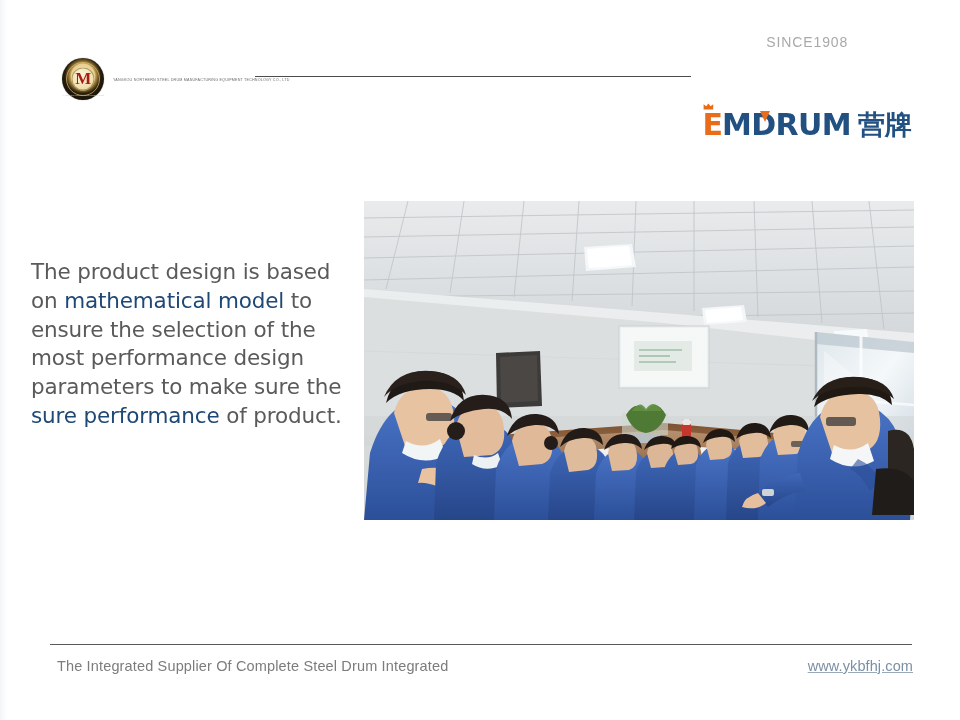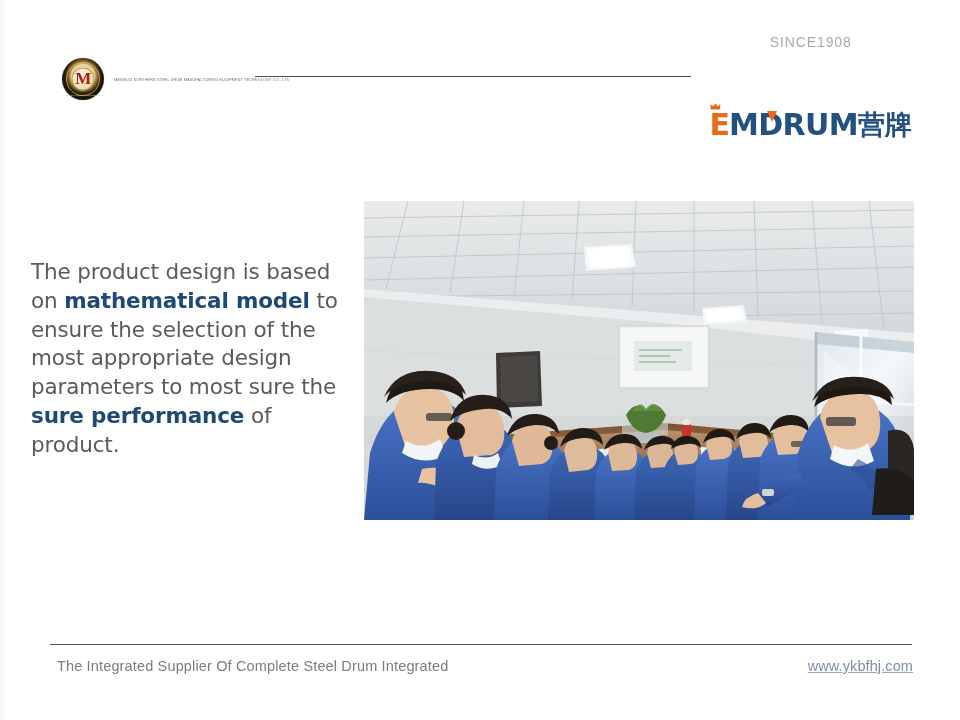--- a/index.html
+++ b/index.html
@@ -93,31 +93,31 @@
   }
   .em-wedge {
     position:absolute; width:0; height:0;
     border-left:5px solid transparent; border-right:5px solid transparent;
     border-top:11px solid #ea6c18;
     left:38px; top:8px;
   }
   .em-cn {
     font-family:"DejaVu Sans", sans-serif; font-weight:bold;
     font-size:27px; line-height:30px; color:#215081;
-    padding-top:7px; letter-spacing:0px;
+    margin-left:7px; padding-top:7px; letter-spacing:0px;
   }
 
   
   .copy {
     position:absolute; left:31px; top:258px; width:330px;
     font-family:"DejaVu Sans", sans-serif;
     font-size:21.5px; line-height:28.8px;
     color:#5a5a5a; letter-spacing:-.15px;
   }
-  .copy b { color:#1e4876; font-weight:bold;margin-top:48px; }
+  .copy b { color:#1e4876; font-weight:normal;margin-top:48px; }
 
   
   .photo {
     position:absolute; left:364px; top:201px; width:550px; height:319px;
     overflow:hidden; background:#cfd3d6;
   }
   .photo svg { display:block; width:550px; height:319px; }
 
   
   .foot-rule {
@@ -168,21 +168,21 @@
       </div>
       <div class="em-mid">
         <span>MDRUM</span>
         <span class="em-wedge"></span>
       </div>
       <div class="em-cn">营牌</div>
     </div>
   </div>
 </div>
 
-<div class="copy"><span>The product design is based on </span><b>mathematical model</b><span> to ensure the selection of the most appropriate design parameters to most sure the </span><b>sure performance</b><span> of product.</span></div>
+<div class="copy"><span>The product design is based on </span><b>mathematical model</b><span> to ensure the selection of the most performance design parameters to make sure the </span><b>sure performance</b><span> of product.</span></div>
 
 <div class="photo" aria-label="Employees in blue work uniforms seated around a glossy wooden conference table in a bright meeting room with a suspended grid ceiling, recessed LED panel lights, a projector screen and a potted plant" title="Employees in blue work uniforms seated around a glossy wooden conference table in a bright meeting room with a suspended grid ceiling, recessed LED panel lights, a projector screen and a potted plant">
 <svg viewBox="0 0 550 319" preserveAspectRatio="none">
   <defs>
     <linearGradient id="ceil" x1="0" y1="0" x2="0" y2="1">
       <stop offset="0" stop-color="#e9ebec"></stop>
           <stop offset="1" stop-color="#d2d6d9"></stop>
     </linearGradient>
     <linearGradient id="wallg" x1="0" y1="0" x2="0" y2="1">
       <stop offset="0" stop-color="#e7e9e9"></stop>

